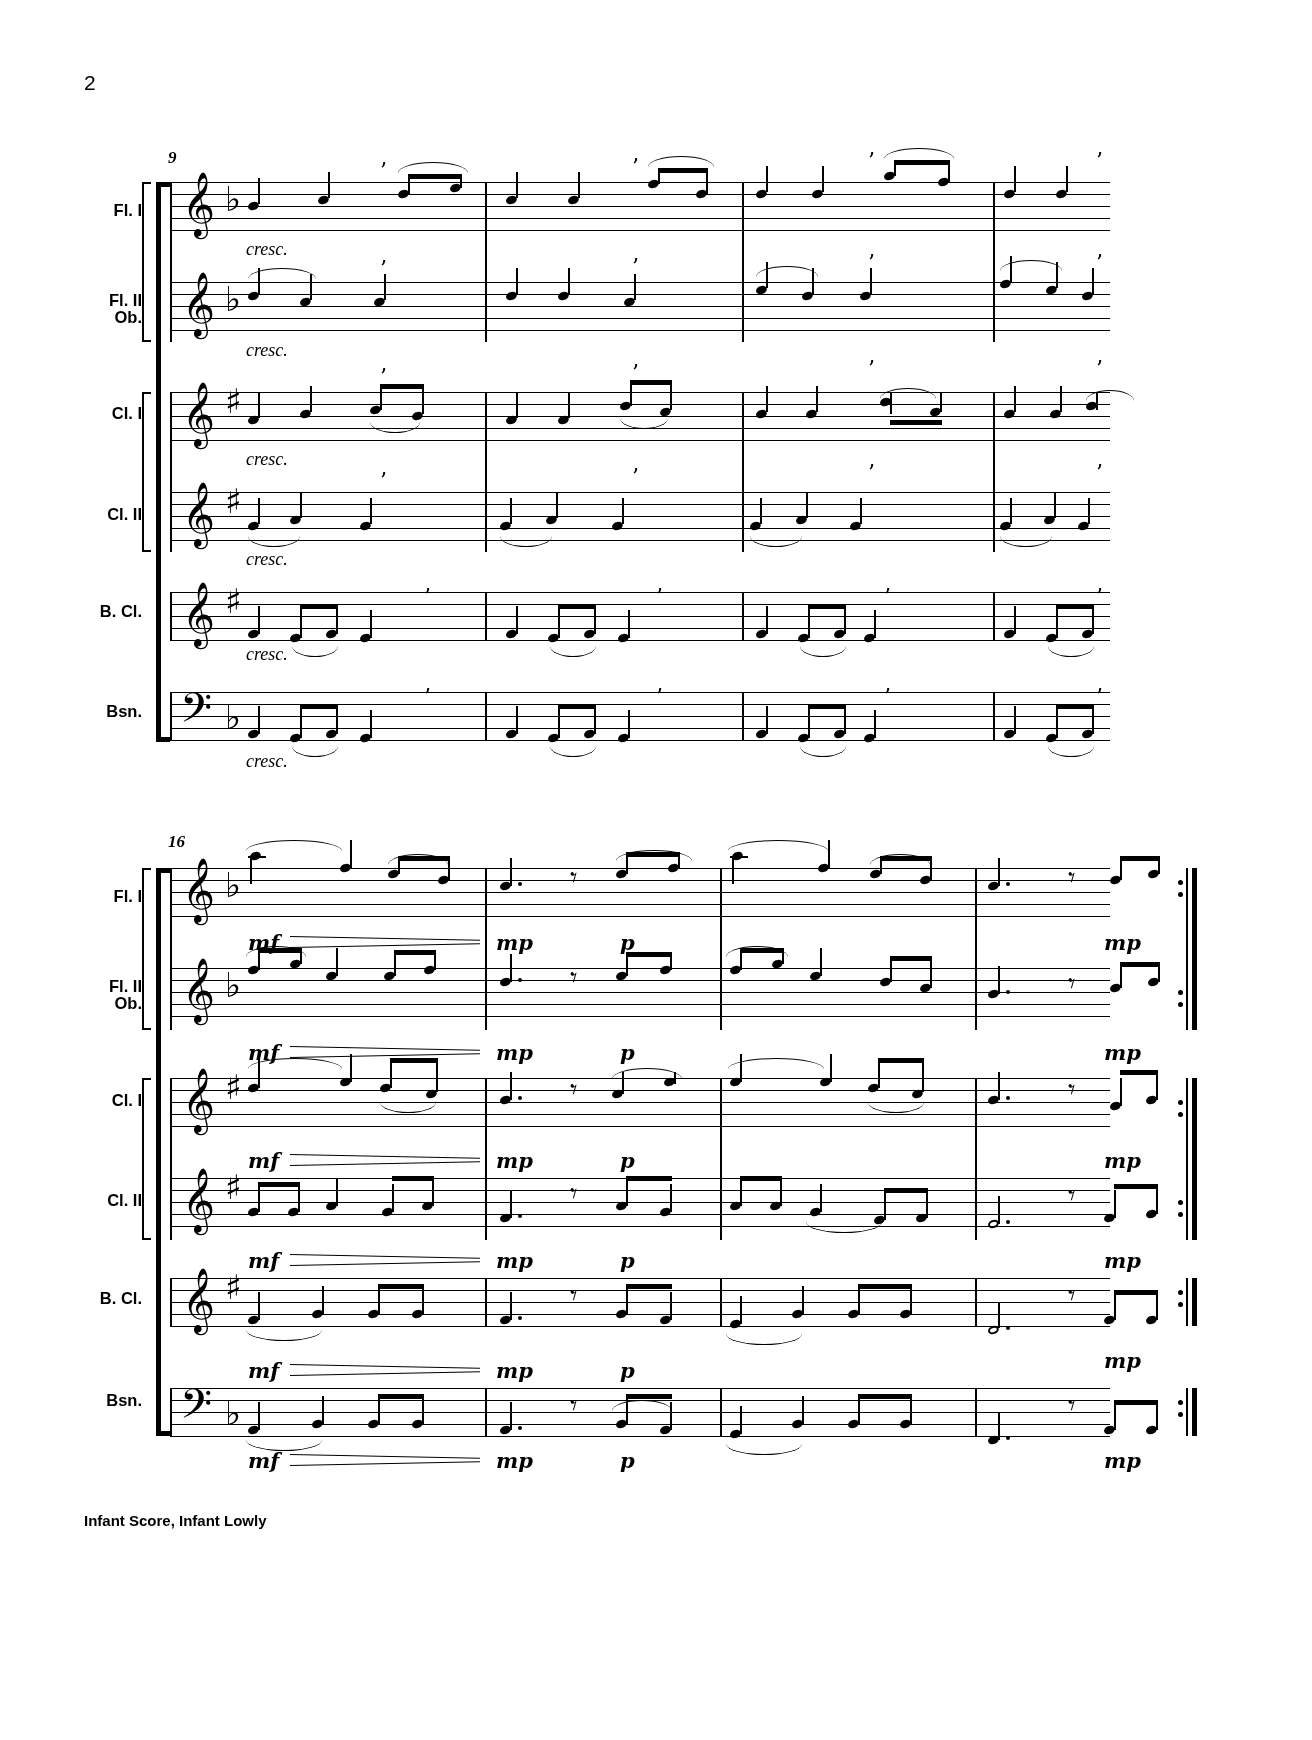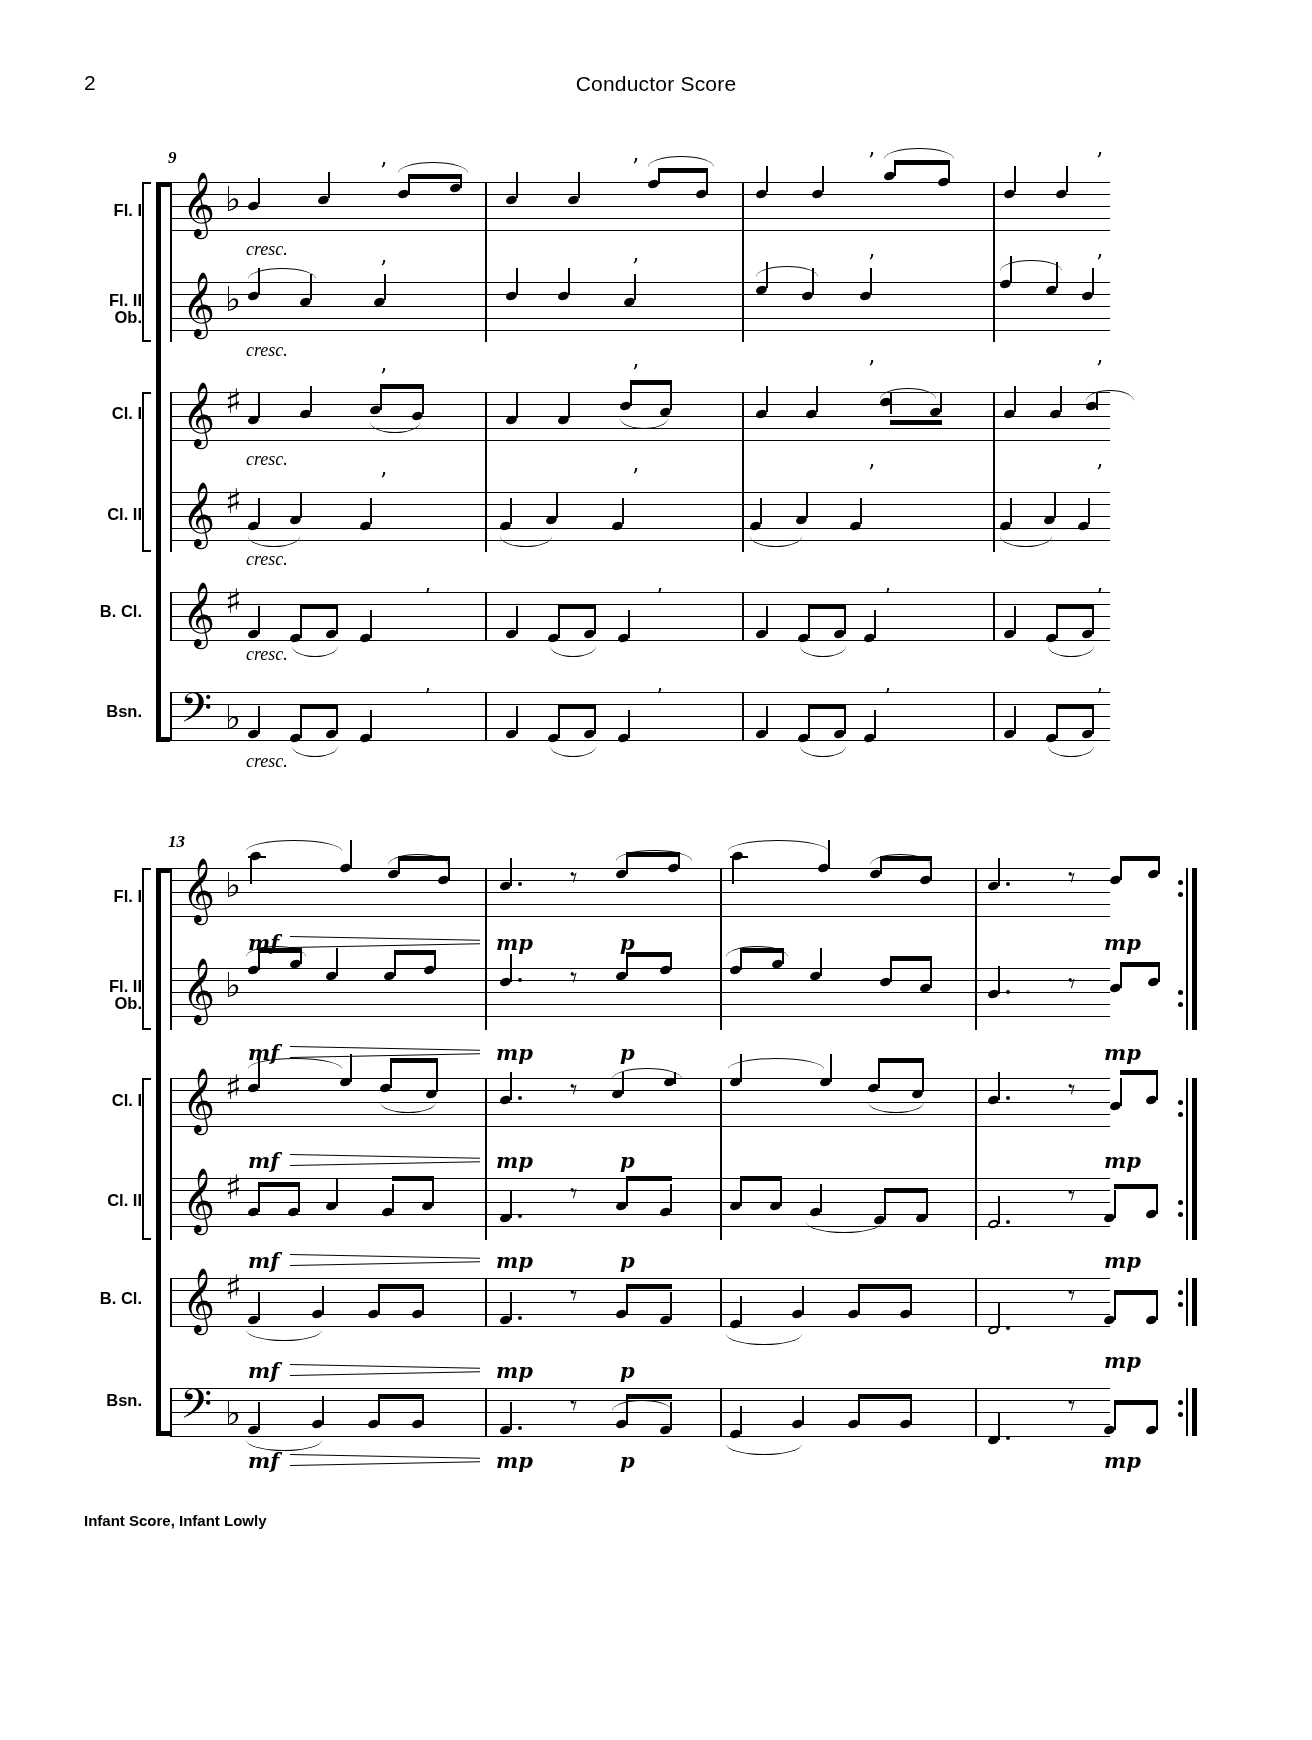--- a/index.html
+++ b/index.html
@@ -253,21 +253,20 @@
     border-radius: 50%;
     background: #000;
   }
 </style>
 </head>
 <body>
 
 <div class="page">
 
   <div class="page-number">2</div>
-  <div class="header-title">Conductor Score</div>
   <div class="footer-title">Infant Score, Infant Lowly</div>
 
   <div class="system" id="system-1">
 
     <div class="measure-number" style="left:168px; top:8px;">9</div>
 
     <div class="labels-col">
       <div class="inst-label" style="top:62px;">Fl. I</div>
       <div class="inst-label" style="top:152px;">Fl. II</div>
       <div class="inst-label" style="top:169px;">Ob.</div>
@@ -615,21 +614,21 @@
     <div class="stem" style="left:1056px; top:568px; height:30px;"></div>
     <div class="note" style="left:1082px; top:590px;"></div>
     <div class="stem" style="left:1092px; top:566px; height:28px;"></div>
     <div class="beam" style="left:1056px; top:564px; width:38px;"></div>
     <div class="slur under" style="left:1048px; top:606px; width:46px;"></div>
     <div class="breath" style="left:1096px; top:546px;">’</div>
   </div>
 
   <div class="system" id="system-2">
 
-    <div class="measure-number" style="left:168px; top:12px;">13</div>
+    <div class="measure-number" style="left:168px; top:12px;">16</div>
 
     <div class="labels-col">
       <div class="inst-label" style="top:68px;">Fl. I</div>
       <div class="inst-label" style="top:158px;">Fl. II</div>
       <div class="inst-label" style="top:175px;">Ob.</div>
       <div class="inst-label" style="top:272px;">Cl. I</div>
       <div class="inst-label" style="top:372px;">Cl. II</div>
       <div class="inst-label" style="top:470px;">B. Cl.</div>
       <div class="inst-label" style="top:572px;">Bsn.</div>
     </div>

